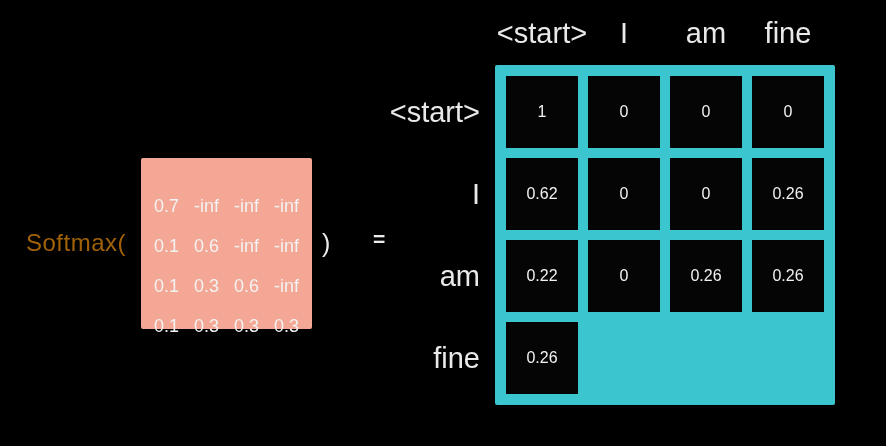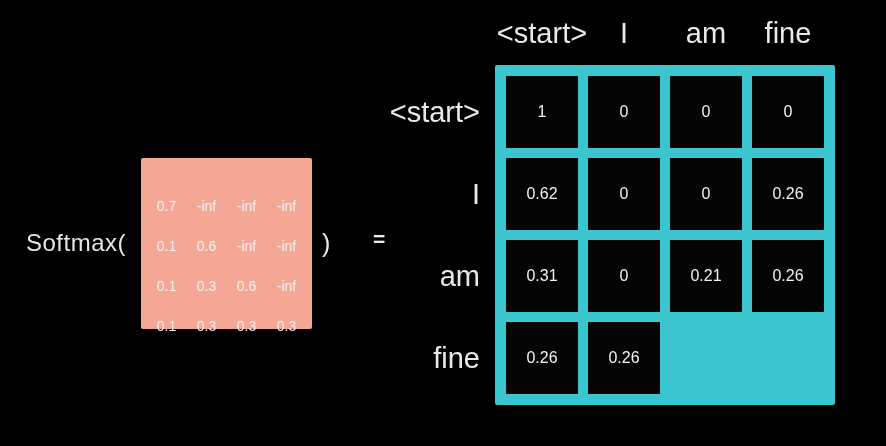--- a/index.html
+++ b/index.html
@@ -15,21 +15,21 @@
     overflow: hidden;
     font-family: "Liberation Sans", "DejaVu Sans", sans-serif;
     color: #ededed;
   }
   .abs { position: absolute; }
 
   
   .softmax-label {
     left: 26px; top: 226px;
     font-size: 24px; line-height: 34px;
-    color: #e5e5e5;
+    color: #a16207;
     letter-spacing: 0.5px;
   }
   .close-paren {
     left: 322px; top: 226px;
     font-size: 25px; line-height: 34px;
     color: #ececec;
   }
   .equals-sign {
     left: 373px; top: 228px;
     font-size: 21px; line-height: 22px;
@@ -44,21 +44,21 @@
   }
   .matrix-pink {
     left: 141px; top: 158px;
     grid-template-columns: repeat(4, 35px);
     grid-template-rows: repeat(4, 35px);
     gap: 5px;
     padding: 8px;
     border-radius: 2px;
   }
   .matrix-pink .cell {
-    font-size: 14px;
+    font-size: 18px;
     margin-top: 40px;
   }
   .cell {
     background: #050505;
     display: flex;
     align-items: center;
     justify-content: center;
     color: #f2f2f2;
   }
 
@@ -157,21 +157,20 @@
 
   <div class="abs matrix matrix-cyan" style="background-color: rgb(59, 198, 207);">
     <div class="cell">1</div>
     <div class="cell">0</div>
     <div class="cell">0</div>
     <div class="cell">0</div>
     <div class="cell">0.62</div>
     <div class="cell">0</div>
     <div class="cell">0</div>
     <div class="cell">0.26</div>
-    <div class="cell">0.31</div>
+    <div class="cell">0.22</div>
     <div class="cell">0</div>
-    <div class="cell">0.21</div>
     <div class="cell">0.26</div>
     <div class="cell">0.26</div>
     <div class="cell">0.26</div>
   </div>
 
 </div>
 
 </body></html>

